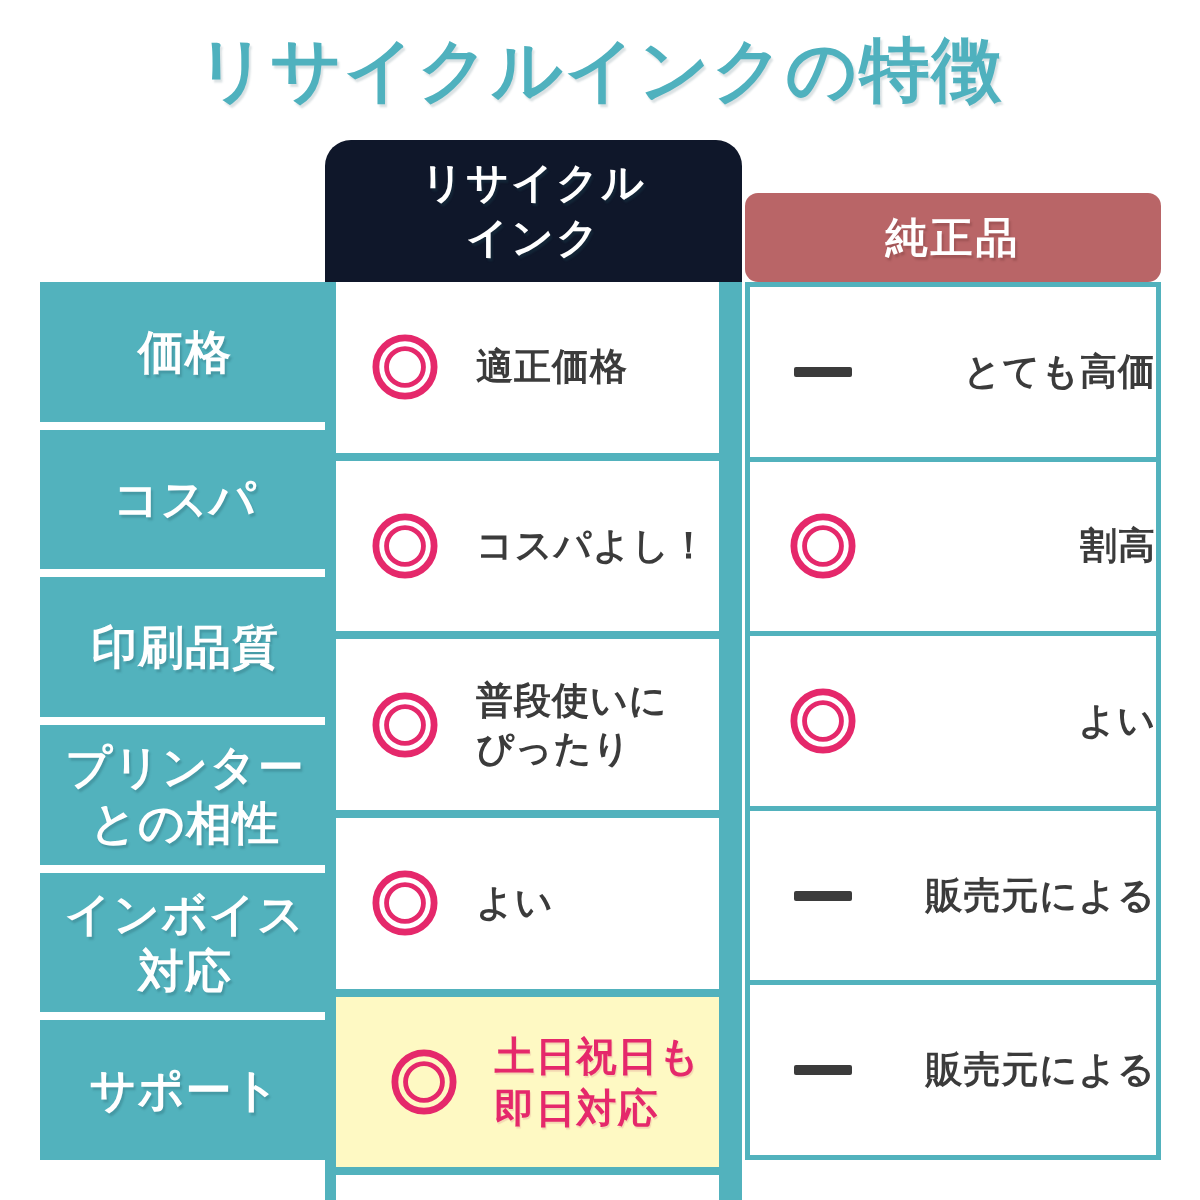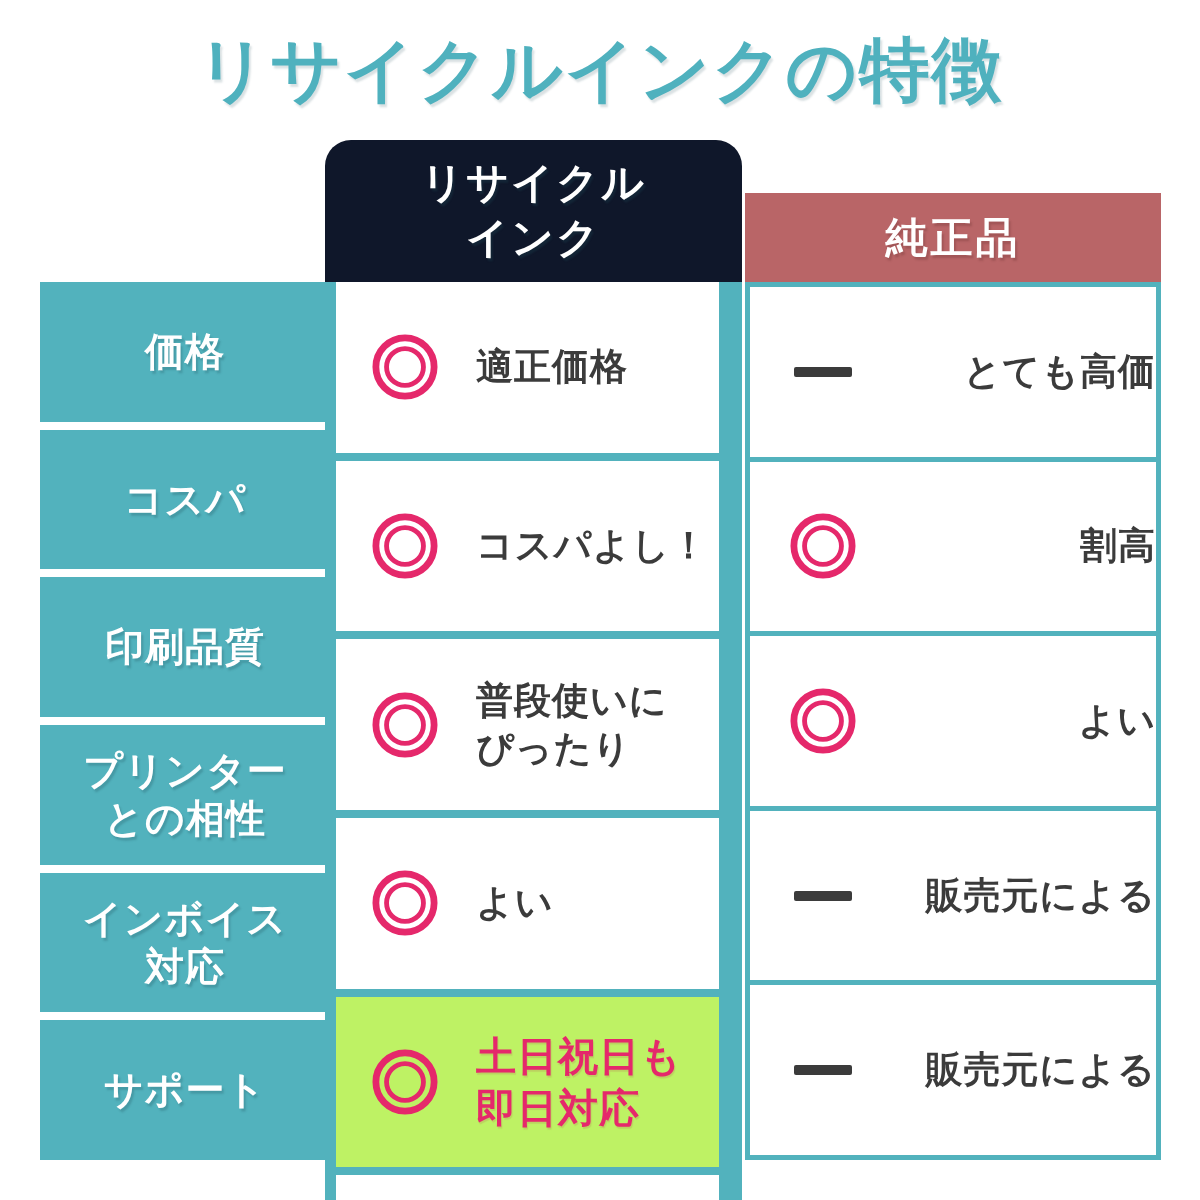--- a/index.html
+++ b/index.html
@@ -19,49 +19,50 @@
     display:flex;align-items:center;justify-content:center;text-align:center;
     color:#ffffff;font-size:42px;font-weight:700;line-height:1.3;letter-spacing:2px;
     white-space:pre-line;text-shadow:2px 3px 2px rgba(30,80,90,0.25);
   }
   .right-header{
     position:absolute;left:745px;top:193px;width:416px;height:89px;
     background:#b96567;
     display:flex;align-items:center;justify-content:center;
     color:#ffffff;font-size:42px;font-weight:700;letter-spacing:3px;
     text-shadow:2px 3px 2px rgba(90,40,40,0.25);
+    border-radius:13px;
   }
   .left-col{
     position:absolute;left:40px;top:282px;width:290px;height:878px;
     display:flex;flex-direction:column;gap:8px;
   }
   .row-label{
     flex:1;background:#52b2bd;color:#ffffff;
     display:flex;align-items:center;justify-content:center;text-align:center;
-    font-size:39px;font-weight:700;line-height:1.22;letter-spacing:1px;
+    font-size:46px;font-weight:700;line-height:1.22;letter-spacing:1px;
     white-space:pre-line;text-shadow:2px 3px 2px rgba(30,80,90,0.25);
   }
   .mid-col{
     position:absolute;left:325px;top:282px;width:417px;height:1075px;
     background:#52b2bd;border-radius:0 0 26px 26px;
     padding:0 23px 11px 11px;box-sizing:border-box;
   }
   .mid-col-inner{height:100%;display:flex;flex-direction:column;gap:8px;}
   .right-col{
     position:absolute;left:745px;top:282px;width:416px;height:878px;
     background:#52b2bd;padding:5px;box-sizing:border-box;
     display:flex;flex-direction:column;gap:5px;
   }
   .cell{
     flex:1;background:#ffffff;min-height:0;
     display:flex;align-items:center;
     padding-left:36px;gap:38px;box-sizing:border-box;
   }
   .right-col .cell{padding-left:40px;gap:36px;justify-content:space-between;}
-  .cell.highlight{background:#bef264;}
+  .cell.highlight{background:#fef9c3;justify-content:center;}
   .icon-slot{width:66px;height:66px;flex:0 0 66px;display:flex;align-items:center;justify-content:center;}
   .dash{width:58px;height:10px;background:#3b3b3b;border-radius:2px;}
   .cell-text{
     color:#3b3b3b;font-size:37px;font-weight:600;line-height:1.3;
     white-space:pre-line;letter-spacing:1px;
   }
   .cell-text.pink{
     color:#e5286b;font-size:40px;font-weight:700;
     text-shadow:1px 2px 1px rgba(180,30,80,0.15);
   }

